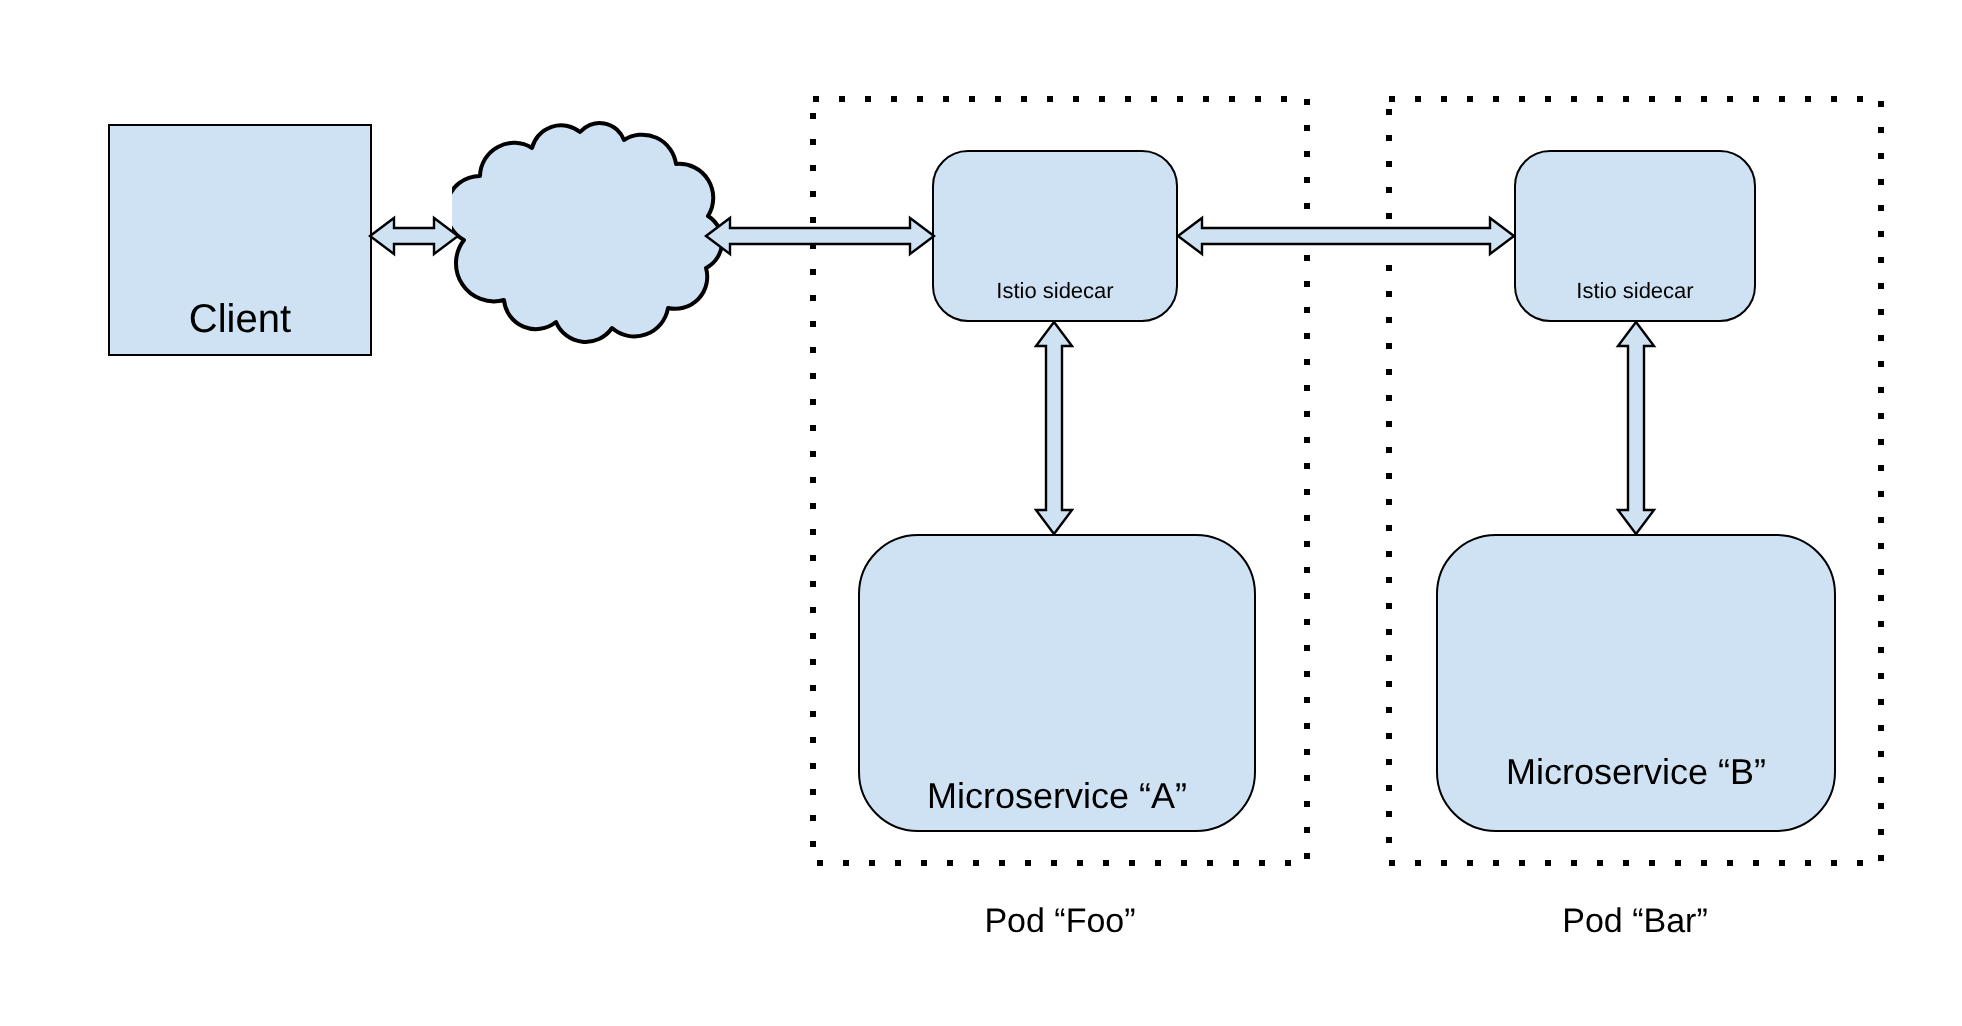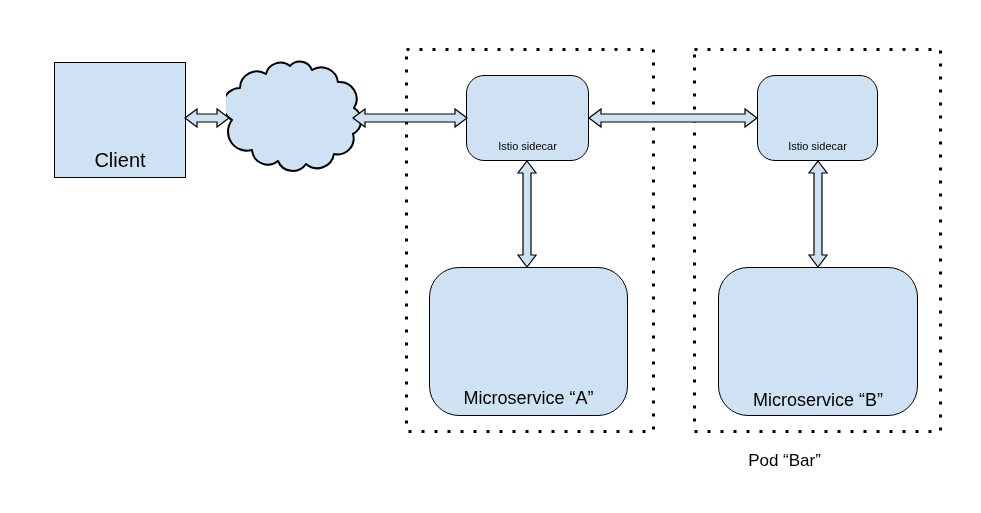--- a/index.html
+++ b/index.html
@@ -35,35 +35,35 @@
     white-space: nowrap;
   }
 
   .client-box { left: 54px; top: 62px; width: 132px; height: 116px; border-radius: 0; padding-bottom: 7px; }
   .client-box .node-label { font-size: 20px; }
 
   .sidecar-a { left: 466px; top: 75px; width: 123px; height: 86px; border-radius: 18px; padding-bottom: 8px; }
   .sidecar-b { left: 757px; top: 75px; width: 121px; height: 86px; border-radius: 18px; padding-bottom: 8px; }
 
   .ms-a { left: 429px; top: 267px; width: 199px; height: 149px; border-radius: 30px; padding-bottom: 8px; }
-  .ms-b { left: 718px; top: 267px; width: 200px; height: 149px; border-radius: 30px; padding-bottom: 6px; }
+  .ms-b { left: 718px; top: 267px; width: 200px; height: 149px; border-radius: 30px; padding-bottom: 20px; }
   .ms-a .node-label, .ms-b .node-label { font-size: 18px; }
 
   
   .pod-foo-svg { left: 405px; top: 48px; z-index: 1; }
   .pod-bar-svg { left: 693px; top: 48px; z-index: 1; }
 
   .pod-label {
     position: absolute;
     text-align: center;
     font-size: 17px;
     z-index: 2;
   }
   .pod-foo-label { left: 405px; top: 451px; width: 250px; }
-  .pod-bar-label { left: 660px; top: 451px; width: 249px; }
+  .pod-bar-label { left: 693px; top: 451px; width: 249px; }
 
   
   .cloud-svg { left: 226px; top: 54px; z-index: 2; }
 
   
   .arrow { position: absolute; z-index: 3; }
   .arrow-1 { left: 184px; top: 106px; }
   .arrow-2 { left: 352px; top: 106px; }
   .arrow-3 { left: 588px; top: 106px; }
   .arrow-4 { left: 515px; top: 160px; }
@@ -134,15 +134,16 @@
   </svg>
 
   <svg class="arrow arrow-4" width="24" height="108">
     <polygon fill="#cfe2f3" stroke="#000000" stroke-width="1.2" points="12,1 21,13 16,13 16,95 21,95 12,107 3,95 8,95 8,13 3,13"></polygon>
   </svg>
 
   <svg class="arrow arrow-5" width="24" height="108">
     <polygon fill="#cfe2f3" stroke="#000000" stroke-width="1.2" points="12,1 21,13 16,13 16,95 21,95 12,107 3,95 8,95 8,13 3,13"></polygon>
   </svg>
 
+  <div class="pod-label pod-foo-label">Pod “Foo”</div>
   <div class="pod-label pod-bar-label">Pod “Bar”</div>
 
 </div>
 
 </body></html>

